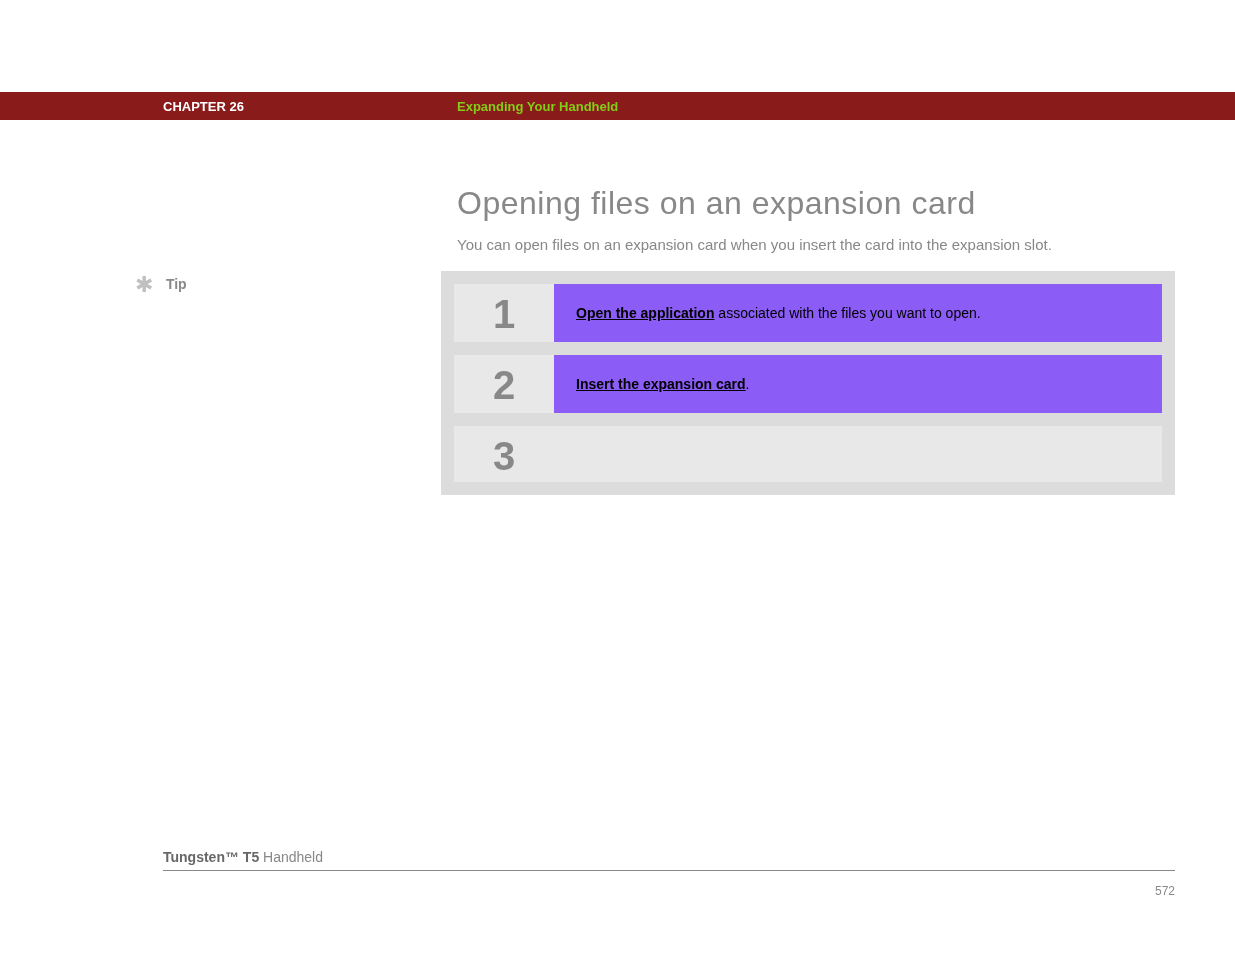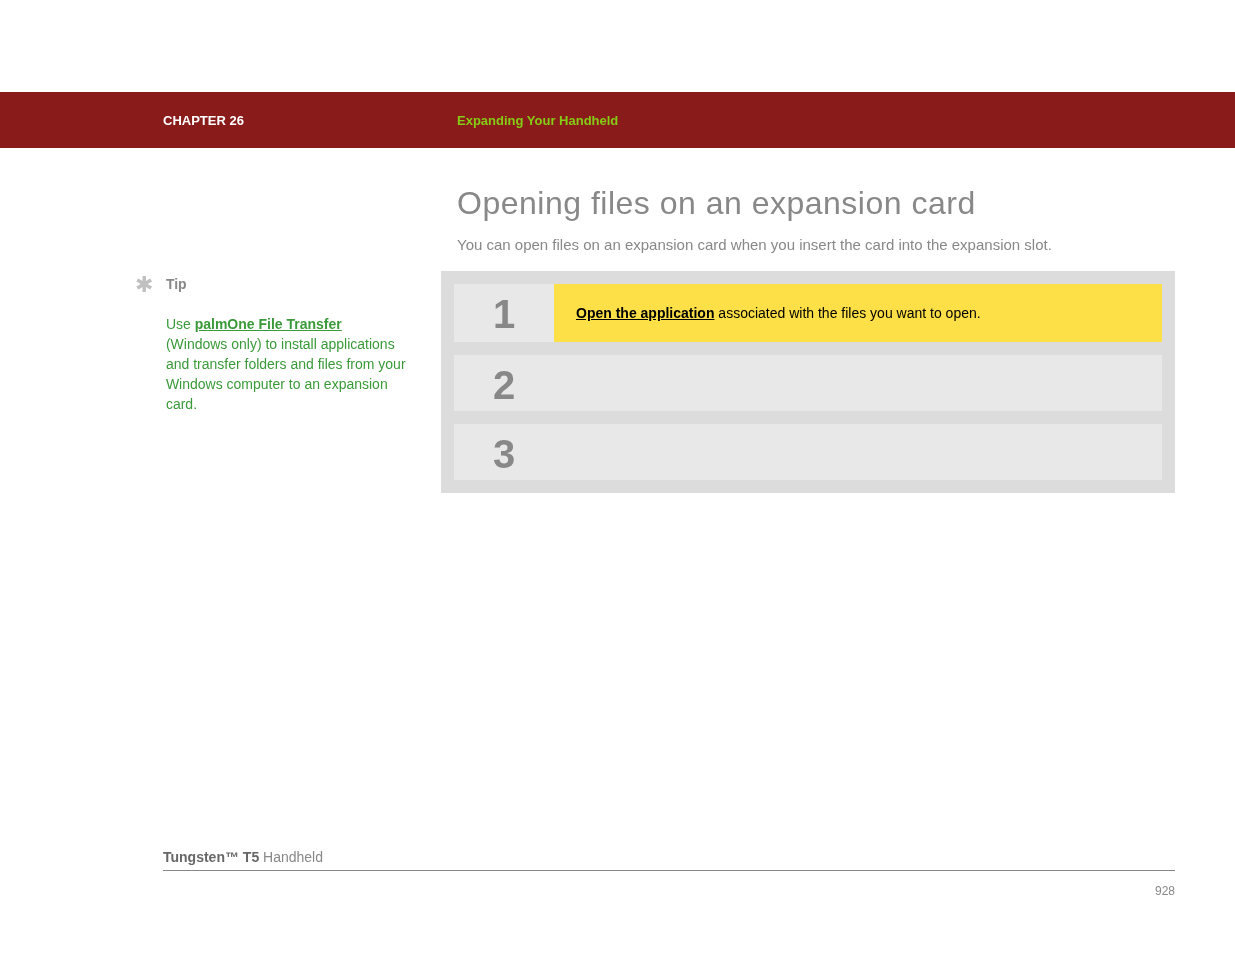--- a/index.html
+++ b/index.html
@@ -12,21 +12,21 @@
       width: 1235px;
       height: 954px;
       background: #ffffff;
       position: relative;
     }
     .header-bar {
       position: absolute;
       top: 92px;
       left: 0;
       right: 0;
-      height: 56px;
+      height: 28px;
       background: #8a1b1b;
       display: flex;
       align-items: center;
     }
     .chapter-label {
       position: absolute;
       left: 163px;
       color: #ffffff;
       font-weight: bold;
       font-size: 13px;
@@ -71,21 +71,21 @@
     }
     .tip-content {
       display: inline-block;
       vertical-align: top;
       width: 240px;
     }
     .tip-label {
       color: #888888;
       font-weight: bold;
       font-size: 14px;
-      margin-bottom: 22px;
+      margin-bottom: 4px;
     }
     .tip-body {
       color: #3a9a3a;
       font-size: 14px;
       line-height: 20px;
     }
     .tip-link {
       color: #3a9a3a;
       font-weight: bold;
       text-decoration: underline;
@@ -115,21 +115,21 @@
       padding-top: 8px;
     }
     .step-number {
       color: #888888;
       font-size: 40px;
       font-weight: 900;
       font-family: Arial, sans-serif;
     }
     .step-content-cell {
       flex: 1;
-      background: #fde047;
+      background: #8b5cf6;
       padding: 20px 22px;
       display: flex;
       flex-direction: column;
       justify-content: center;
     }
     .step-link {
       color: #000000;
       font-weight: bold;
       text-decoration: underline;
       font-size: 14px;
@@ -187,50 +187,52 @@
 </div>
 
 <h1 class="main-heading">Opening files on an expansion card</h1>
 
 <p class="intro-text">You can open files on an expansion card when you insert the card into the expansion slot.</p>
 
 <div class="tip-section">
   <span class="tip-asterisk">✱</span>
   <div class="tip-content">
     <div class="tip-label">Tip</div>
-    <div class="tip-body">
-      <span>Use </span><a href="#" class="tip-link">palmOne File Transfer</a><span> (Windows only) to install applications and transfer folders and files from your Windows computer to an expansion card.</span>
-    </div>
   </div>
 </div>
 
 <div class="steps-container">
 
   <div class="step-row">
     <div class="step-number-cell">
       <span class="step-number">1</span>
     </div>
     <div class="step-content-cell">
       <div>
         <a href="#" class="step-link">Open the application</a><span class="step-text"> associated with the files you want to open.</span>
       </div>
     </div>
   </div>
 
   <div class="step-row">
     <div class="step-number-cell">
       <span class="step-number">2</span>
     </div>
+    <div class="step-content-cell">
+      <div>
+        <a href="#" class="step-link">Insert the expansion card</a><span class="step-text">.</span>
+      </div>
+    </div>
   </div>
 
   <div class="step-row">
     <div class="step-number-cell">
       <span class="step-number">3</span>
     </div>
   </div>
 
 </div>
 
 <div class="footer-line"></div>
 <div class="footer-left">
   <span class="footer-left-bold">Tungsten™ T5</span><span> Handheld</span>
 </div>
-<div class="footer-right">928</div>
+<div class="footer-right">572</div>
 
 </body></html>

